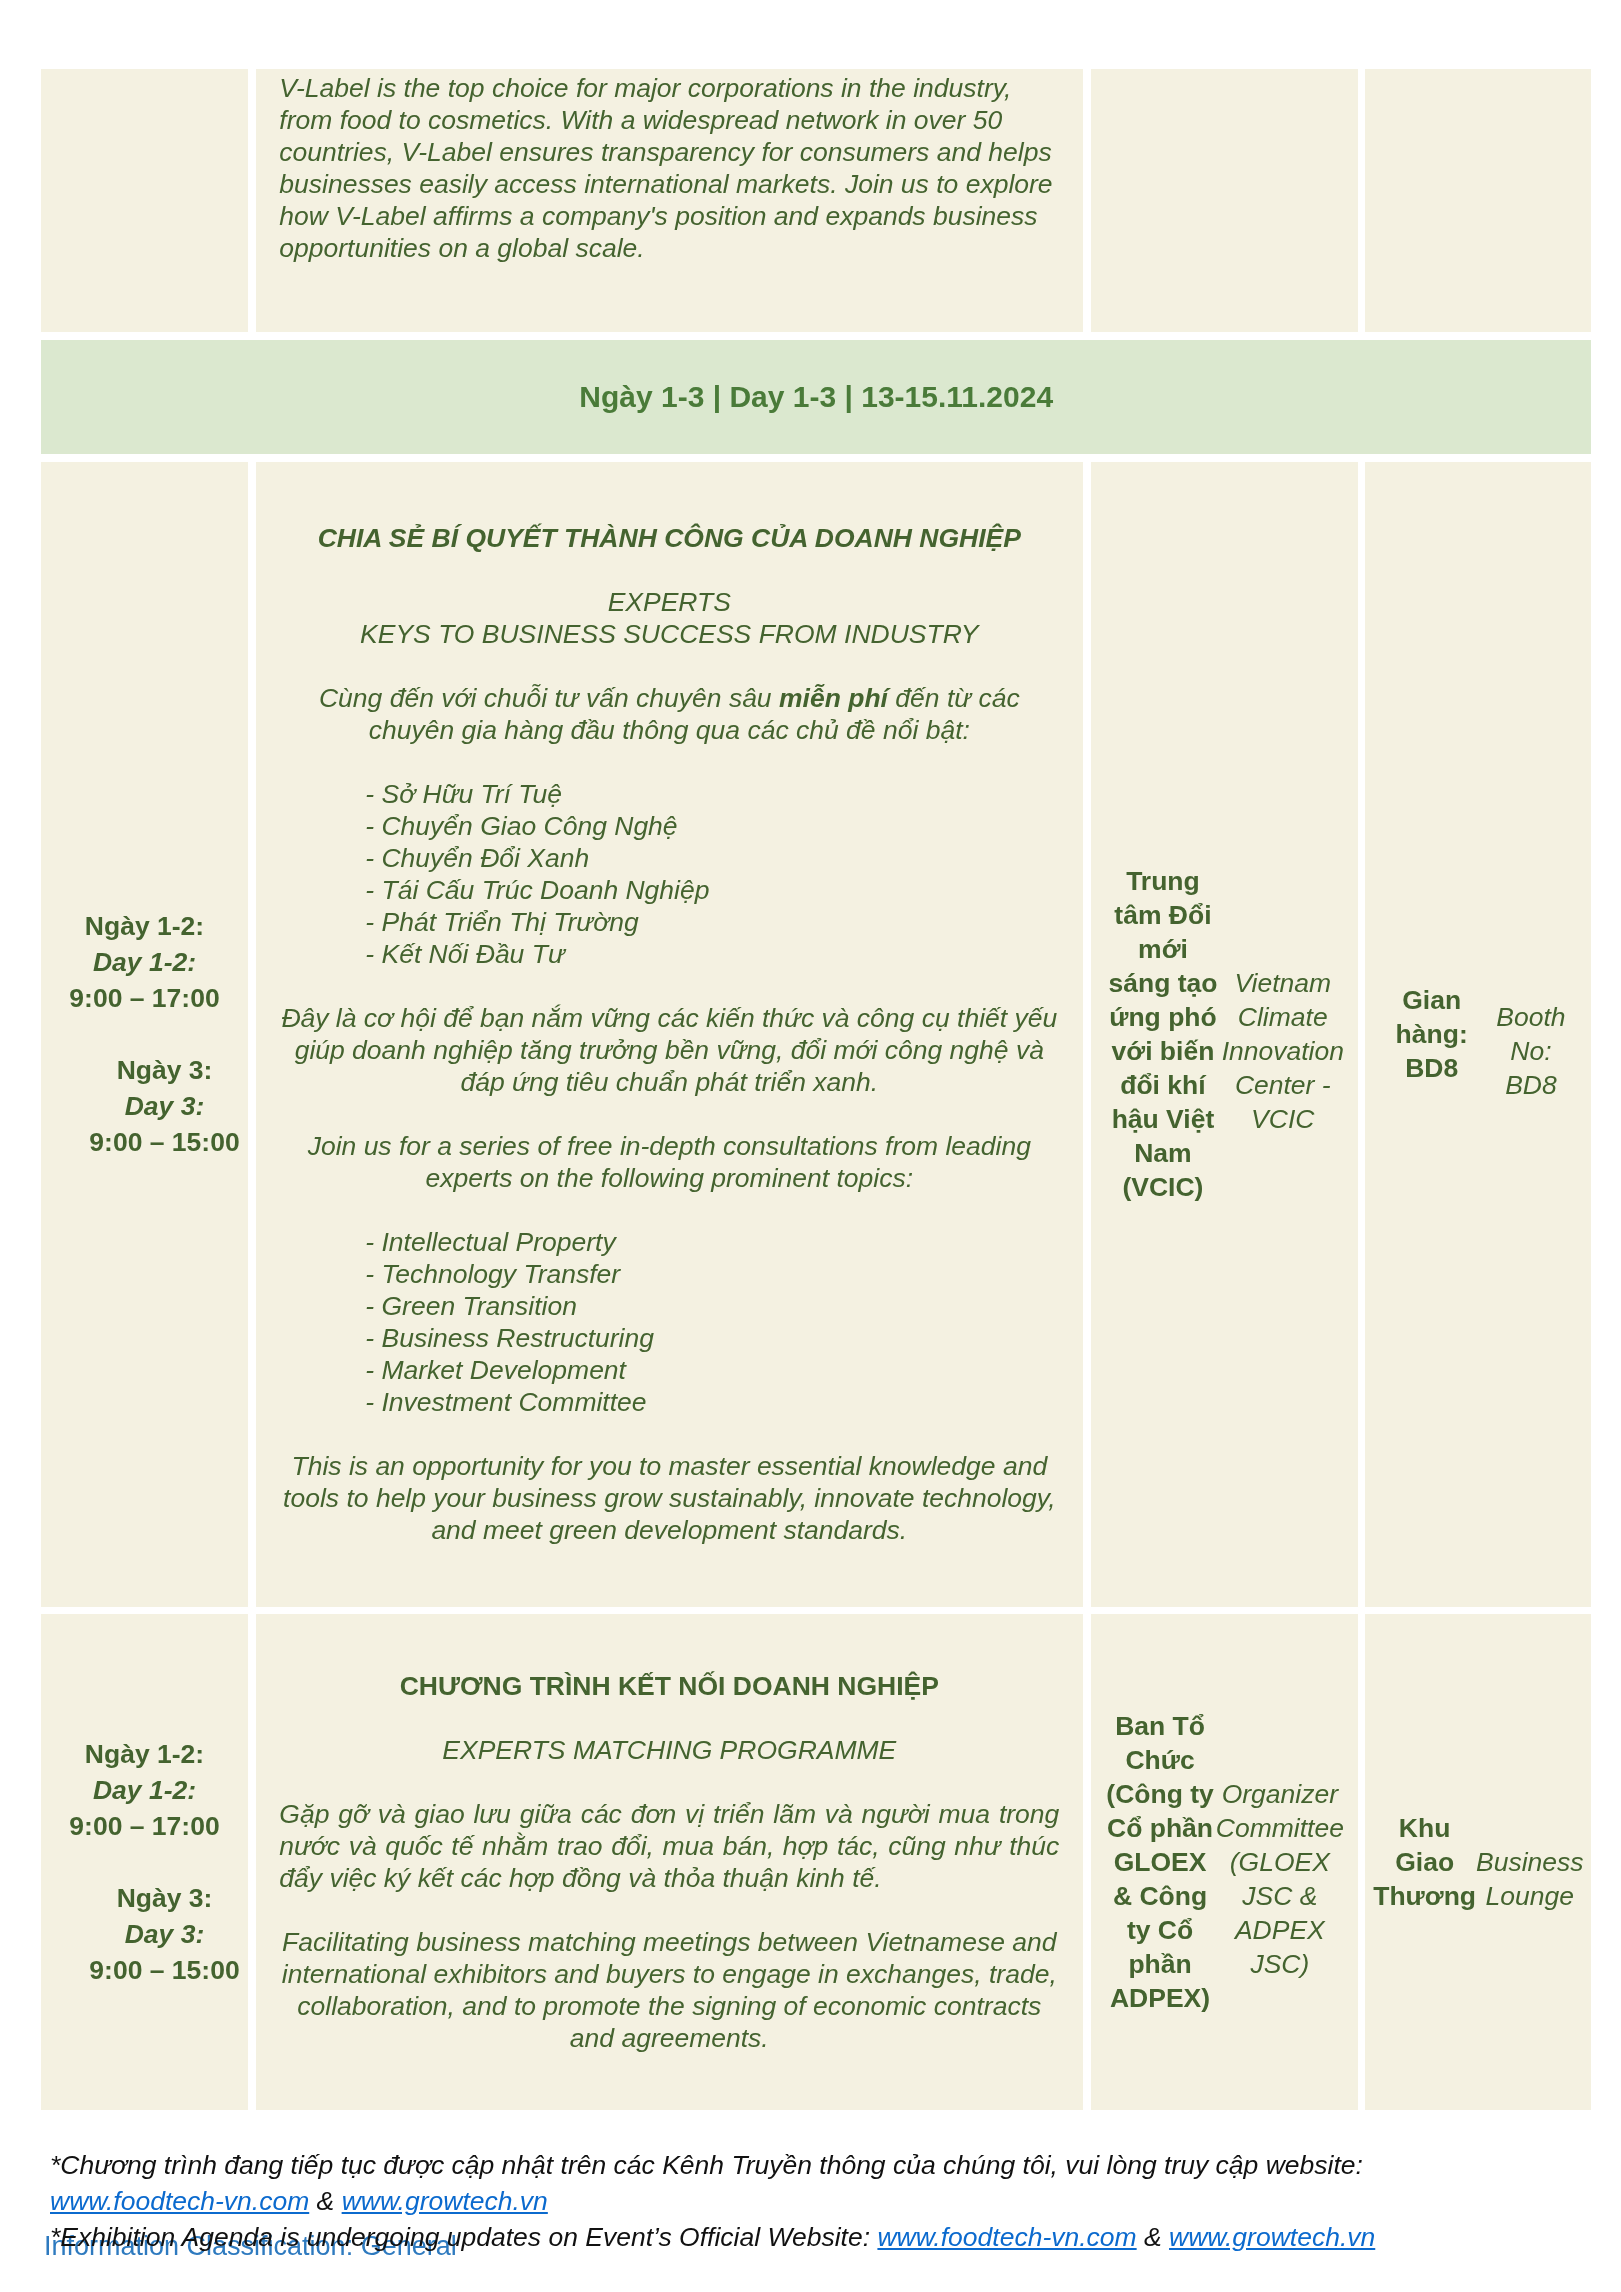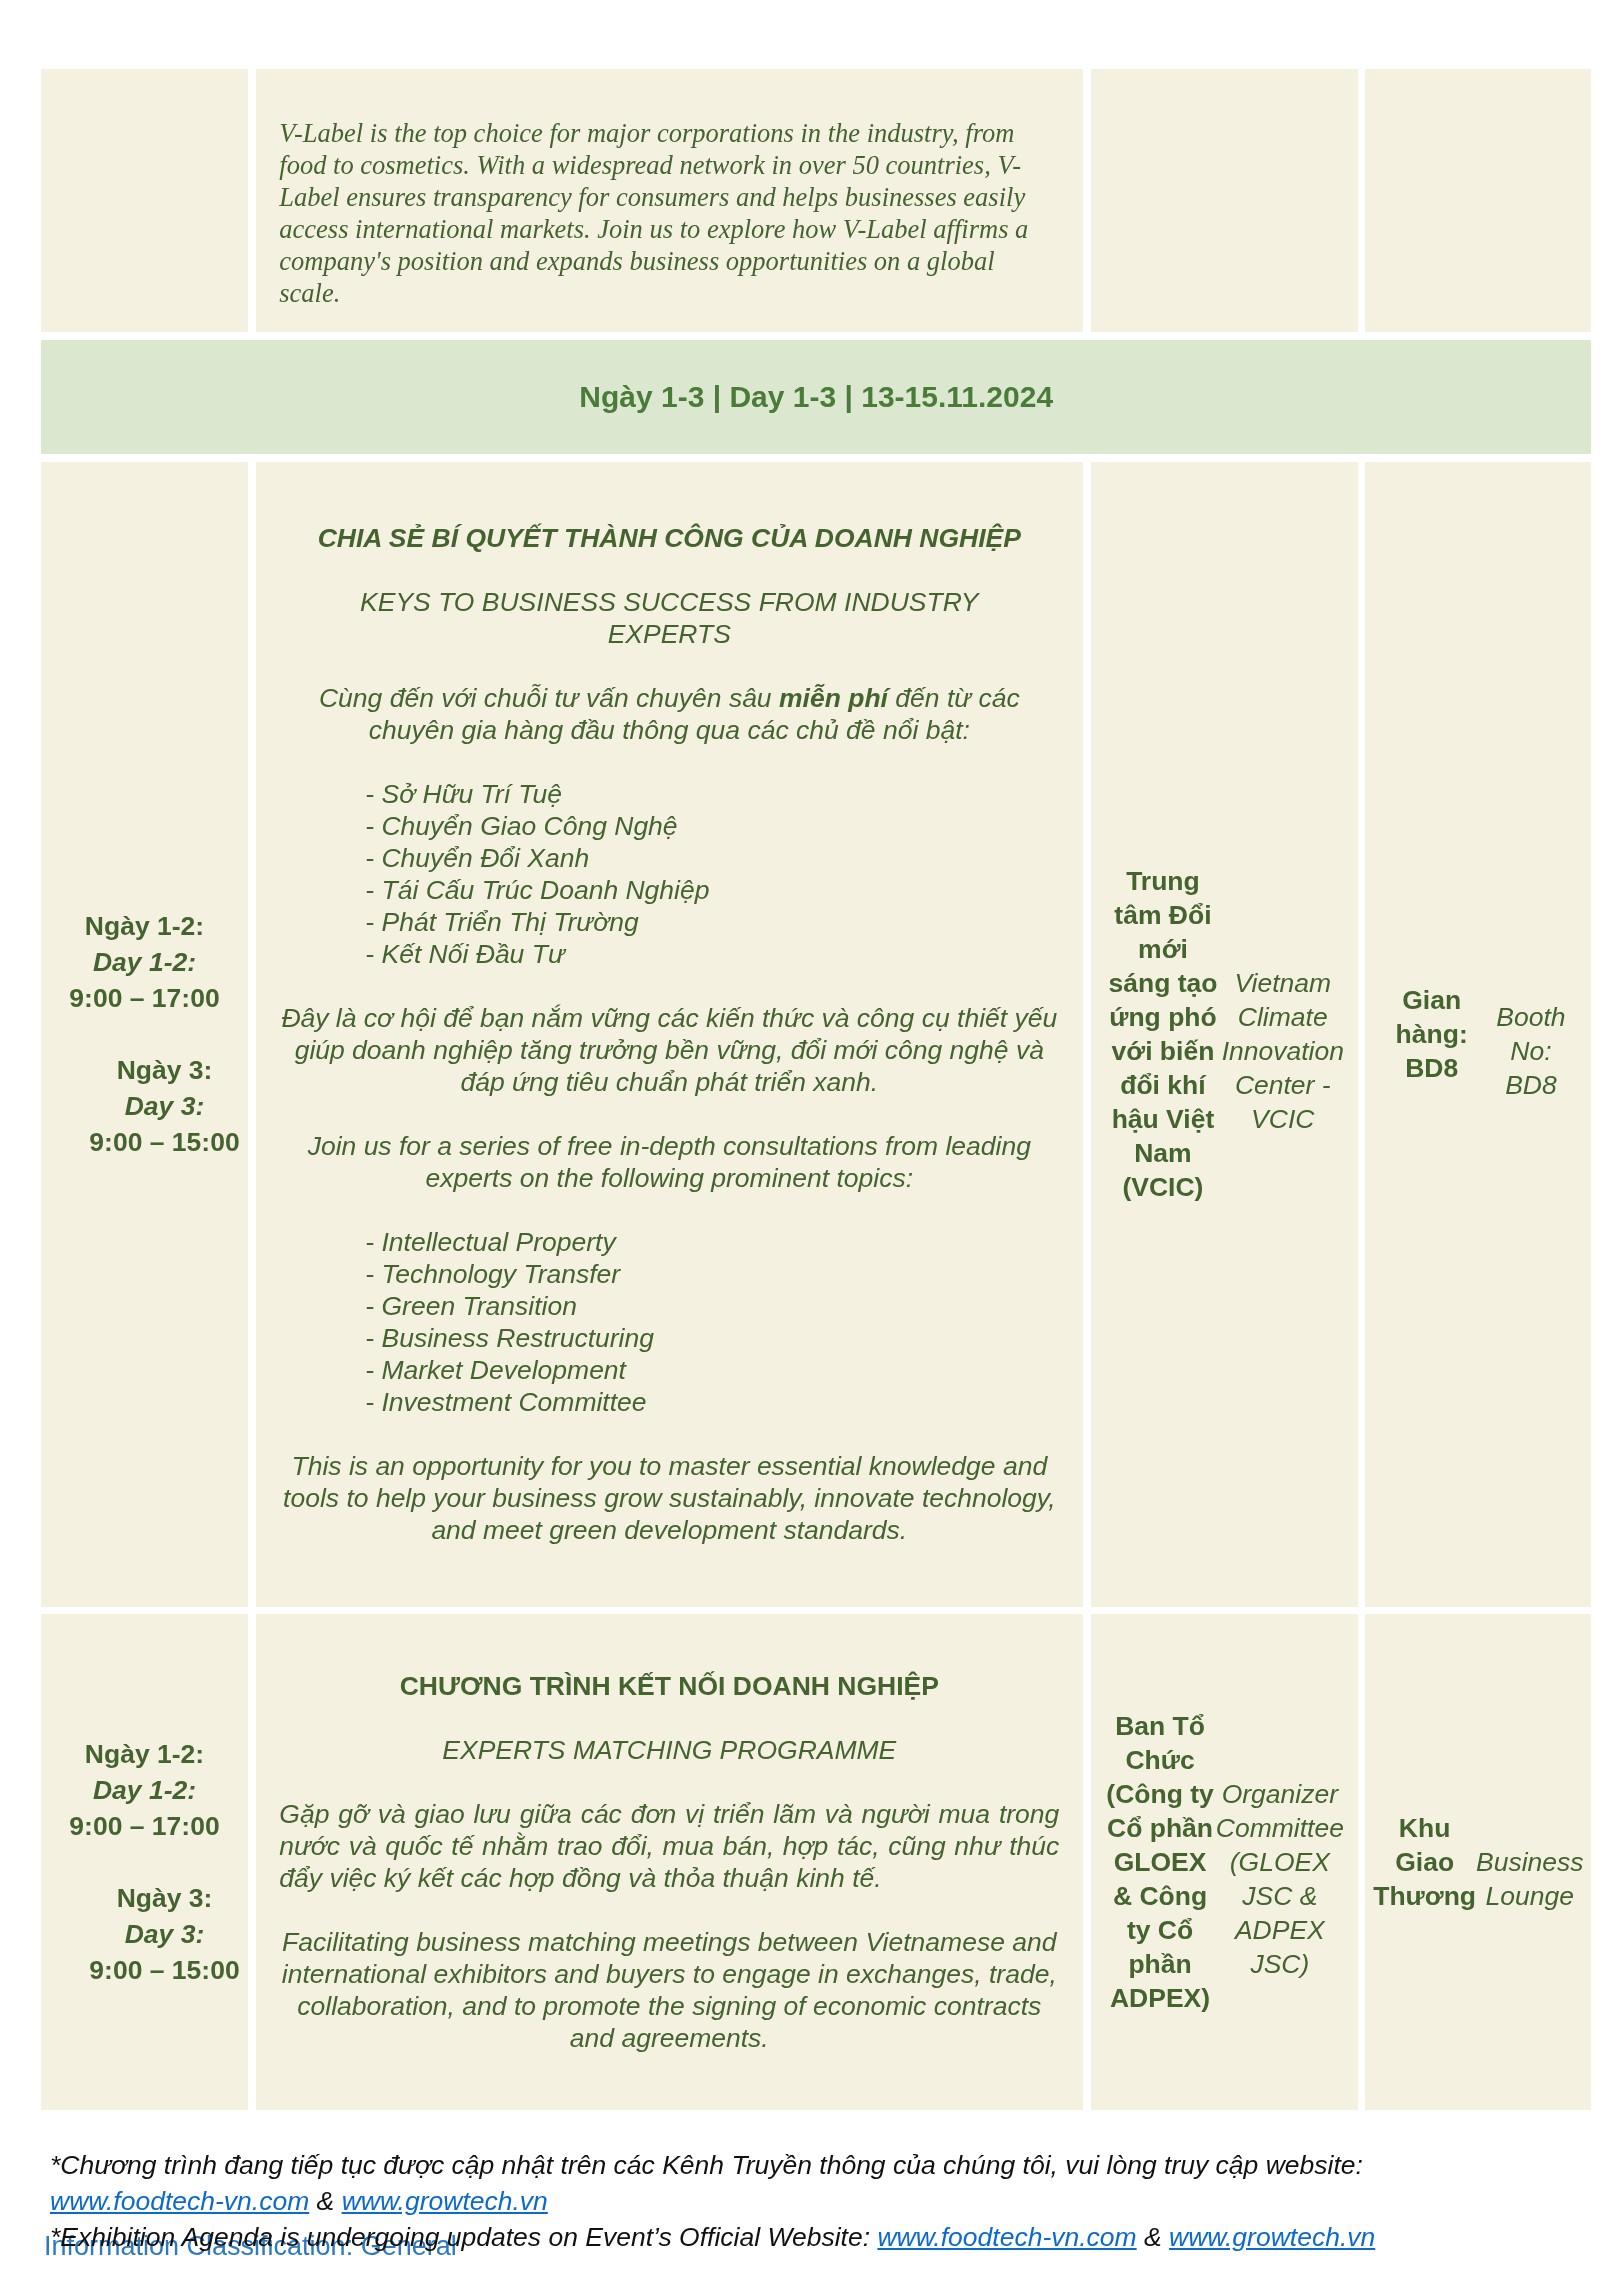--- a/index.html
+++ b/index.html
@@ -19,21 +19,21 @@
   .agenda-table{
     position:absolute;left:41px;top:69px;width:1551px;
     display:grid;
     grid-template-columns:207px 827px 267px 226px;
     grid-template-rows:263px 114px 1145px 496px;
     gap:7.8px;
   }
   .cell{background:var(--cream);color:var(--green);font-size:26.5px;line-height:32px;}
   .cell.vcenter{display:flex;flex-direction:row;justify-content:center;align-items:center;text-align:center;}
   .desc-cell{padding:0 23.5px;display:flex;flex-direction:column;justify-content:center;}
-  .desc-cell.top{justify-content:center;padding-top:24px;font-family:Liberation Serif, serif;}
+  .desc-cell.top{justify-content:flex-start;padding-top:3px;}
   .stack > * + *{margin-top:32px;}
 
   .band{
     grid-column:1 / -1;background:var(--band-bg);
     display:flex;align-items:center;justify-content:center;
   }
   .band-title{color:var(--band-green);font-size:30px;font-weight:bold;}
 
   .italic{font-style:italic;}
   .bold{font-weight:bold;}
@@ -96,22 +96,22 @@
           <div>9:00 – 15:00</div>
         </div>
       </div>
     </div>
 
     <div class="cell desc-cell stack">
       <div class="bold-italic center">
         <div>CHIA SẺ BÍ QUYẾT THÀNH CÔNG CỦA DOANH NGHIỆP</div>
       </div>
       <div class="italic center">
+        <div>EXPERTS</div>
         <div>KEYS TO BUSINESS SUCCESS FROM INDUSTRY</div>
-        <div>EXPERTS</div>
       </div>
       <p class="italic center"><span>Cùng đến với chuỗi tư vấn chuyên sâu </span><span class="bold">miễn phí</span><span> đến từ các chuyên gia hàng đầu thông qua các chủ đề nổi bật:</span></p>
       <div class="topics">
         <div>- Sở Hữu Trí Tuệ</div>
         <div>- Chuyển Giao Công Nghệ</div>
         <div>- Chuyển Đổi Xanh</div>
         <div>- Tái Cấu Trúc Doanh Nghiệp</div>
         <div>- Phát Triển Thị Trường</div>
         <div>- Kết Nối Đầu Tư</div>
       </div>

